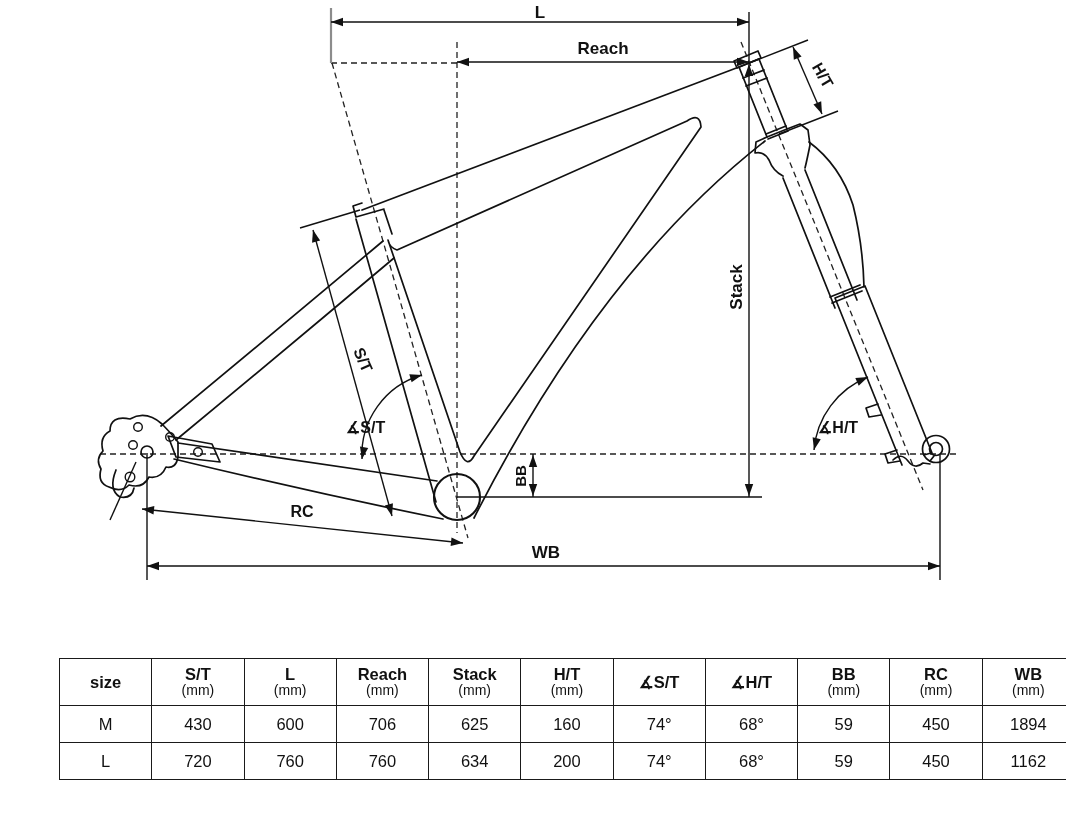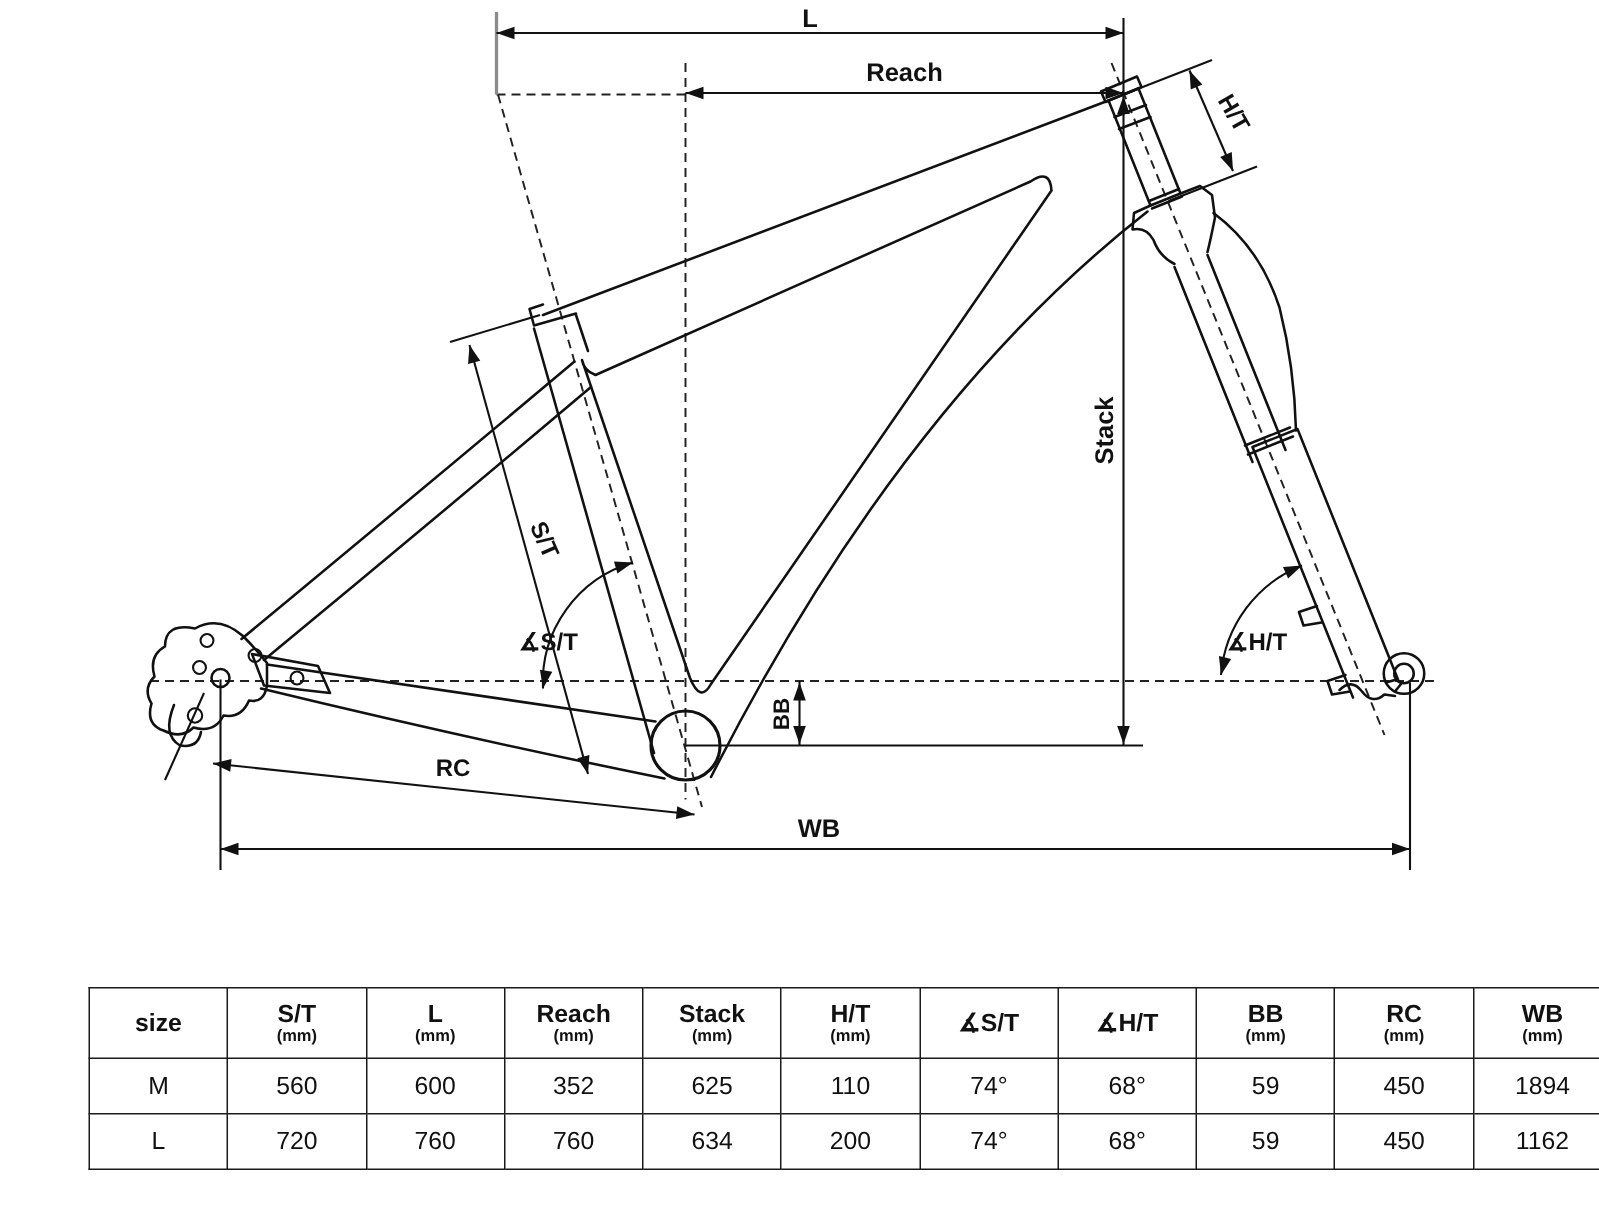--- a/index.html
+++ b/index.html
@@ -12,21 +12,21 @@
   table.geo{
     position:absolute;left:59px;top:658px;width:1016px;
     border-collapse:collapse;table-layout:fixed;
     font-family:"Liberation Sans", sans-serif;
   }
   table.geo th, table.geo td{
     border:1.6px solid #1a1a1a;text-align:center;vertical-align:middle;
     padding:0;color:#111;
   }
   table.geo thead th{height:46px;font-size:16.5px;font-weight:bold;line-height:1.1;}
-  table.geo thead th .unit{display:block;font-size:11px;font-weight:bold;}
+  table.geo thead th .unit{display:block;font-size:14px;font-weight:normal;}
   table.geo tbody td{height:36px;font-size:16.5px;font-weight:normal;}
 </style>
 </head>
 <body>
 
 <svg id="diagram" width="1066" height="655" viewBox="0 0 1066 655" xmlns="http://www.w3.org/2000/svg">
   <defs>
     <path id="ah" d="M0,0 L-12,-4.2 L-12,4.2 Z" fill="#111"></path>
   </defs>
 
@@ -148,25 +148,25 @@
         <th>∡S/T</th>
         <th>∡H/T</th>
         <th>BB<span class="unit">(mm)</span></th>
         <th>RC<span class="unit">(mm)</span></th>
         <th>WB<span class="unit">(mm)</span></th>
       </tr>
   </thead>
   <tbody id="geo-body">
       <tr>
         <td>M</td>
-        <td>560</td>
+        <td>430</td>
         <td>600</td>
-        <td>352</td>
+        <td>706</td>
         <td>625</td>
-        <td>110</td>
+        <td>160</td>
         <td>74°</td>
         <td>68°</td>
         <td>59</td>
         <td>450</td>
         <td>1894</td>
       </tr>
       <tr>
         <td>L</td>
         <td>720</td>
         <td>760</td>

